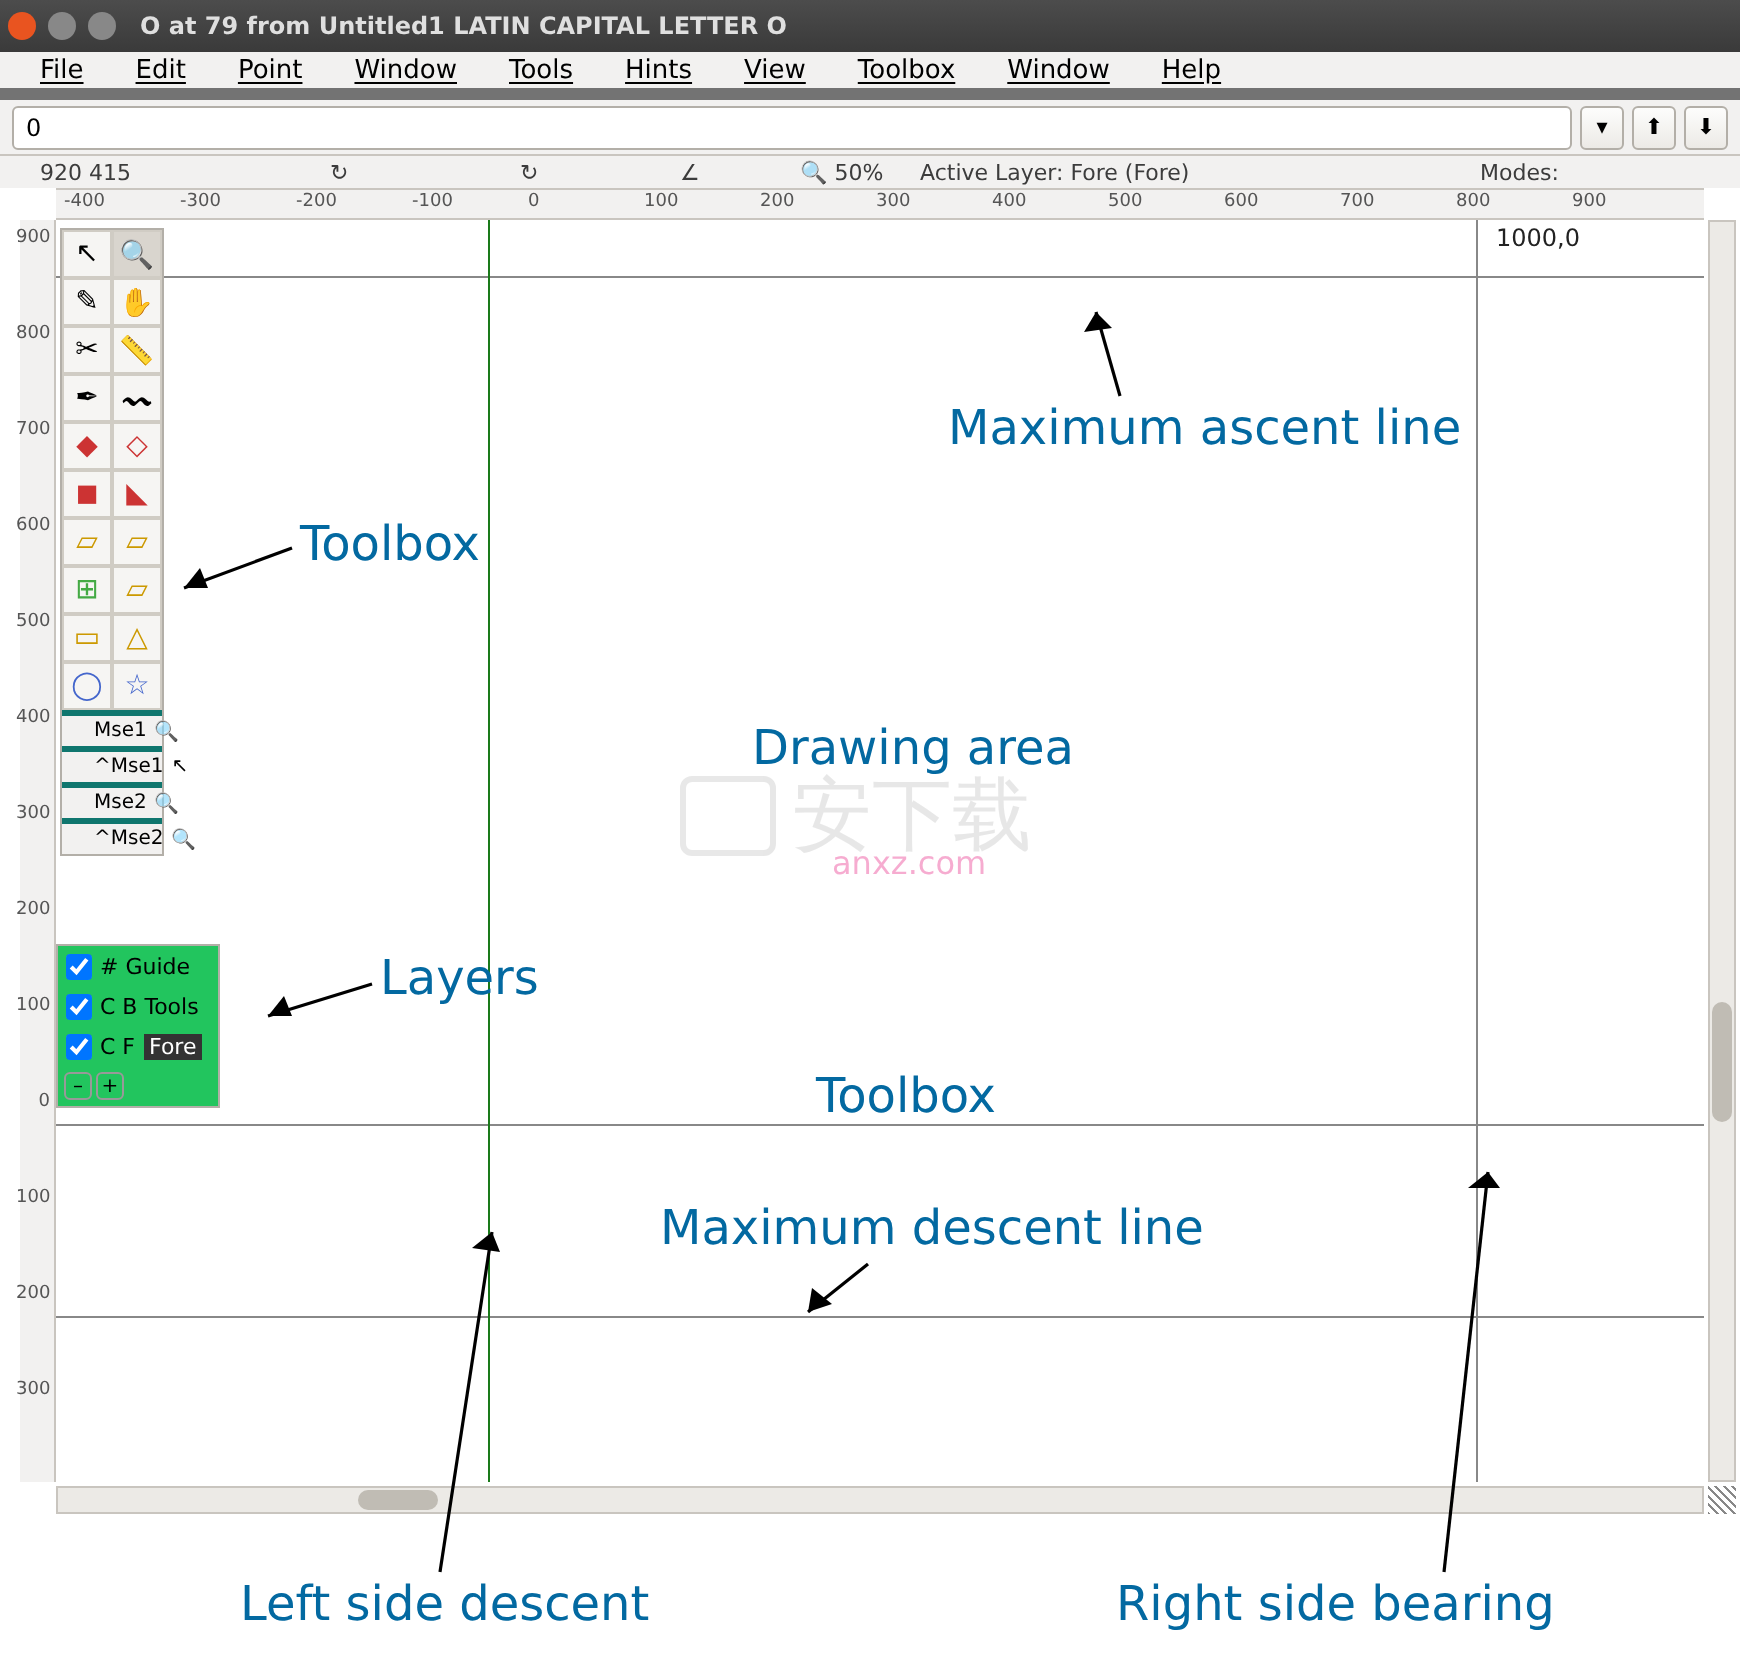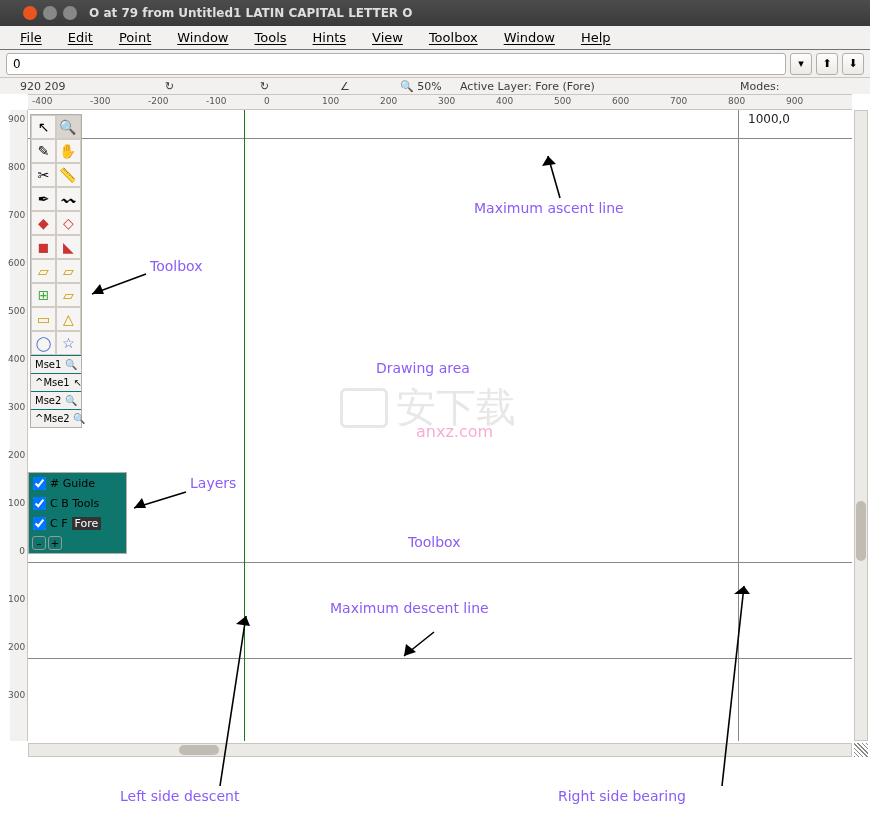--- a/index.html
+++ b/index.html
@@ -1,25 +1,25 @@
 <!DOCTYPE html>
 <html><head>
 <meta charset="utf-8">
 <style>
 * { box-sizing: border-box; margin: 0; padding: 0; font-family: "DejaVu Sans", "Liberation Sans", sans-serif; }
 body { width: 870px; height: 831px; background: #fff; position: relative; overflow: hidden; }
 
-.window-titlebar { height: 26px; background: linear-gradient(#4c4c4c,#3a3a3a); display: flex; align-items: center; padding: 0 23px; gap: 6px; }
+.window-titlebar { height: 26px; background: linear-gradient(#4c4c4c,#3a3a3a); display: flex; align-items: center; padding: 0 4px; gap: 6px; }
 .win-btn { width: 14px; height: 14px; border-radius: 50%; display: inline-block; }
 .win-close { background: #e95420; }
 .win-min { background: #888; }
 .win-max { background: #888; }
 .window-title { color: #dfdfdf; font-size: 12px; font-weight: bold; margin-left: 6px; }
 
-.menubar { height: 24px; background: #f2f1f0; border-bottom: 1px solid #737373; display: flex; align-items: center; padding: 0 8px; gap: 2px; font-size: 13px; }
+.menubar { height: 24px; background: #f2f1f0; border-bottom: 6px solid #737373; display: flex; align-items: center; padding: 0 8px; gap: 2px; font-size: 13px; }
 .menubar span { padding: 2px 6px; cursor: default; }
 .mline { text-decoration: underline; text-underline-offset: 2px; }
 
 .textrow { height: 28px; background: #f2f1f0; display: flex; align-items: center; padding: 2px 6px; gap: 4px; border-bottom: 1px solid #c9c5bf; }
 .textrow input { flex: 1; height: 22px; border: 1px solid #b3afa8; border-radius: 3px; padding: 0 6px; font-size: 12px; background: #fff; }
 .small-btn { width: 22px; height: 22px; border: 1px solid #b3afa8; border-radius: 3px; background: linear-gradient(#fdfdfc,#eceae6); display: flex; align-items: center; justify-content: center; font-size: 11px; }
 
 .inforow { height: 16px; background: #f2f1f0; display: flex; align-items: center; padding: 0 6px; font-size: 11px; color: #3c3c3c; position: relative; }
 .inforow .seg { position: absolute; }
 .cursor-xy { left: 20px; }
@@ -37,35 +37,35 @@
 
 .canvas { position: absolute; top: 110px; left: 28px; right: 18px; bottom: 90px; background: #fff; overflow: hidden; }
 .gline-h { position: absolute; left: 0; right: 0; border-top: 1px solid #888; }
 .gline-v { position: absolute; top: 0; bottom: 0; border-left: 1px solid #888; }
 .gline-green { border-color: #1a7a1a; }
 .coord-label { position: absolute; font-size: 12px; color: #222; }
 
 .toolbox { position: absolute; top: 114px; left: 30px; width: 52px; background: #f2f1f0; border: 1px solid #b3afa8; display: grid; grid-template-columns: 1fr 1fr; }
 .tool { width: 25px; height: 24px; border: 1px solid #d0ccc4; display: flex; align-items: center; justify-content: center; font-size: 14px; background: #f6f5f3; }
 .tool.sel { background: #d9d5ce; }
-.mse-row { grid-column: span 2; height: 18px; font-size: 10px; display: flex; align-items: center; padding-left: 4px; gap: 4px; border-top: 1px solid #0f766e; text-align: right; }
-
-.layers { position: absolute; top: 472px; left: 28px; width: 99px; background: #0f766e; border: 1px solid #b3afa8; font-size: 11px; }
+.mse-row { grid-column: span 2; height: 18px; font-size: 10px; display: flex; align-items: center; padding-left: 16px; gap: 4px; border-top: 3px solid #0f766e; text-align: right; }
+
+.layers { position: absolute; top: 472px; left: 28px; width: 82px; background: #22c55e; border: 1px solid #b3afa8; font-size: 11px; }
 .layers .lrow { display: flex; align-items: center; height: 20px; padding: 0 4px; gap: 4px; }
 .layers .lrow.selected span.lname { background: #333; color: #fff; padding: 0 3px; }
 .layers .btm { display: flex; gap: 2px; padding: 3px; }
 .mini { width: 14px; height: 14px; border: 1px solid #999; border-radius: 3px; display: flex; align-items: center; justify-content: center; font-size: 10px; }
 
 .scrollbar-v { position: absolute; top: 110px; right: 2px; width: 14px; bottom: 90px; background: #eceae6; border: 1px solid #c9c5bf; }
 .scrollbar-v .thumb { position: absolute; left: 1px; right: 1px; top: 390px; height: 60px; background: #c0bcb4; border-radius: 6px; }
 .scrollbar-h { position: absolute; bottom: 74px; left: 28px; right: 18px; height: 14px; background: #eceae6; border: 1px solid #c9c5bf; }
 .scrollbar-h .thumb { position: absolute; top: 1px; bottom: 1px; left: 150px; width: 40px; background: #c0bcb4; border-radius: 6px; }
 .corner-resize { position: absolute; bottom: 74px; right: 2px; width: 14px; height: 14px; background: repeating-linear-gradient(45deg,#888,#888 1px,transparent 1px,transparent 3px); }
 
-.annot { position: absolute; font-size: 14px; color: #8b5cf6; white-space: nowrap; pointer-events: none; }
+.annot { position: absolute; font-size: 24px; color: #0369a1; white-space: nowrap; pointer-events: none; }
 .arrow { position: absolute; pointer-events: none; }
 
 .watermark { position: absolute; top: 380px; left: 340px; font-size: 40px; color: #ccc; opacity: .45; display: flex; align-items: center; gap: 8px; pointer-events: none; }
 .watermark .sub { font-size: 16px; position: absolute; top: 42px; left: 76px; color: #ec4899; }
 .wm-icon { width: 48px; height: 40px; border: 3px solid #ccc; border-radius: 6px; display: inline-block; }
 
 svg.arrow line { stroke: #000; stroke-width: 1.6; }
 svg.arrow polygon { fill: #000; }
 </style>
 </head>
@@ -92,21 +92,21 @@
 </div>
 
 <div class="textrow">
   <input type="text" value="0" style="">
   <div class="small-btn">▾</div>
   <div class="small-btn">⬆</div>
   <div class="small-btn">⬇</div>
 </div>
 
 <div class="inforow">
-  <span class="seg cursor-xy">920 209</span>
+  <span class="seg cursor-xy">920 415</span>
   <span class="seg rot-a">↻</span>
   <span class="seg rot-b">↻</span>
   <span class="seg rot-c">∠</span>
   <span class="seg zoom">🔍 <span>50%</span></span>
   <span class="seg activelayer">Active Layer: Fore (Fore)</span>
   <span class="seg modes">Modes:</span>
 </div>
 
 <div class="ruler-h">
   <span style="left:4px">-400</span>

